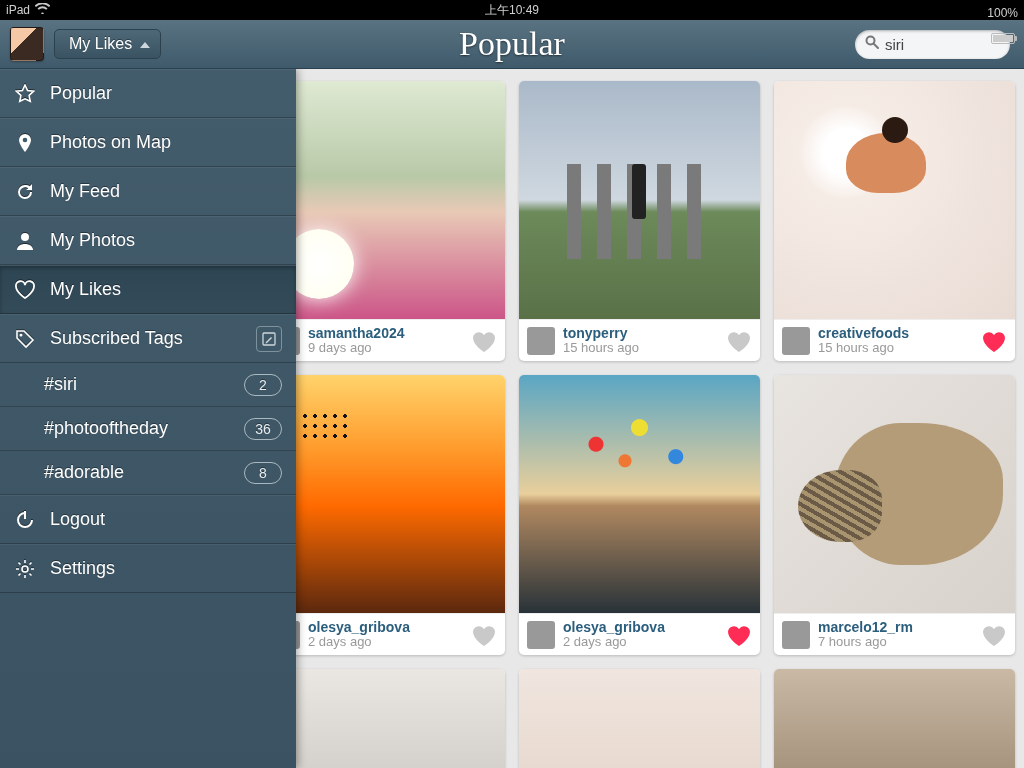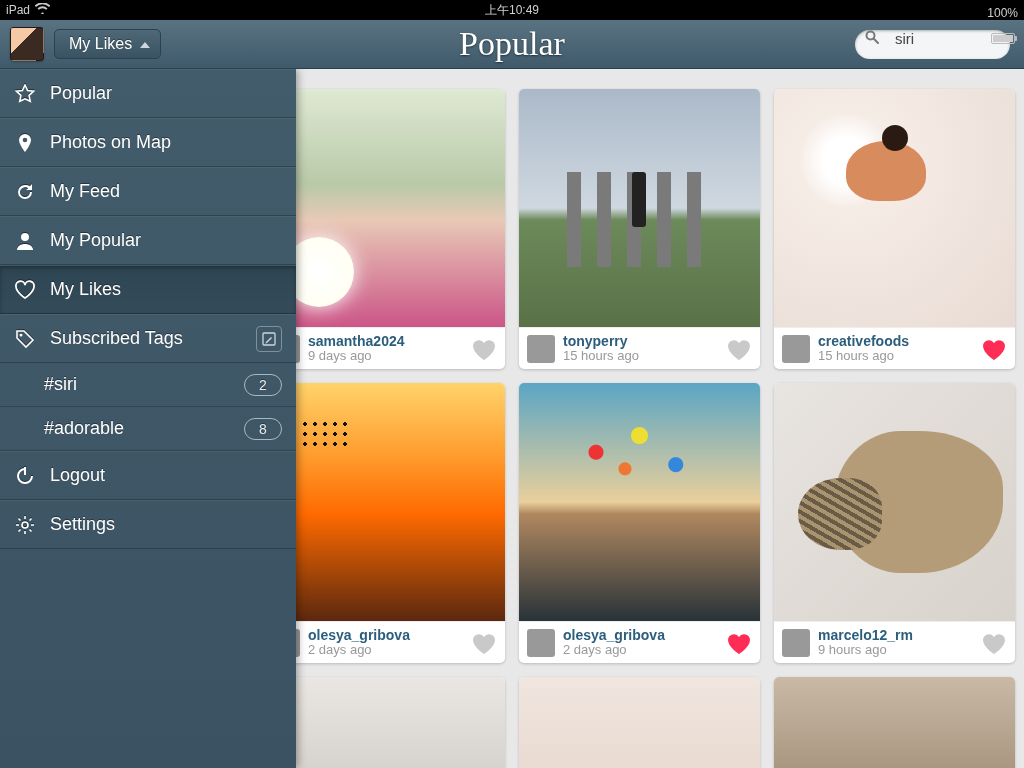--- a/index.html
+++ b/index.html
@@ -20,40 +20,40 @@
 
   
   .header { position:absolute; top:20px; left:0; right:0; height:49px;
     background: linear-gradient(#5a7382, #3f5a6b);
     border-bottom:1px solid #28404f; z-index:50; display:flex; align-items:center; }
   .header .title { position:absolute; left:0; right:0; text-align:center; font-family: "Brush Script MT","Segoe Script",cursive; color:#fff; font-size:34px; text-shadow:0 1px 2px rgba(0,0,0,.5); pointer-events:none;}
   .header .avatar { width:34px; height:34px; border-radius:4px; margin-left:10px; background: linear-gradient(135deg,#f5c9a6 40%, #3b2a22 40%); border:1px solid rgba(0,0,0,.4); box-shadow:0 1px 2px rgba(0,0,0,.3); }
   .header .dropdown-btn { margin-left:10px; height:30px; padding:0 28px 0 14px; color:#fff; font-size:16px; font-weight:500;
     background: linear-gradient(#4e6877, #3a5362); border:1px solid #2b414e; border-radius:5px; display:flex; align-items:center; position:relative; cursor:pointer; text-shadow:0 -1px 0 rgba(0,0,0,.4);}
   .header .dropdown-btn::after { content:""; position:absolute; right:10px; top:12px; width:0;height:0;border-left:5px solid transparent;border-right:5px solid transparent;border-bottom:6px solid #cdd7dc;}
-  .header .search { margin-left:auto; margin-right:14px; width:155px; height:29px; background:#f3f5f6; border-radius:15px; display:flex; align-items:flex-start; padding:0 10px; gap:16px; box-shadow: inset 0 1px 3px rgba(0,0,0,.3); }
+  .header .search { margin-left:auto; margin-right:14px; width:155px; height:29px; background:#f3f5f6; border-radius:15px; display:flex; align-items:center; padding:0 10px; gap:6px; box-shadow: inset 0 1px 3px rgba(0,0,0,.3); }
   .header .search svg { flex:0 0 auto; }
   .header .search input { border:none; outline:none; background:transparent; font-size:15px; color:#444; width:100%; }
 
   
   .sidebar { position:absolute; top:69px; left:0; width:296px; bottom:0;
     background: linear-gradient(#435c6b, #3a5261); color:#fff; z-index:40;
     box-shadow: 2px 0 8px rgba(0,0,0,.35); font-size:18px; }
   .side-item { height:49px; display:flex; align-items:center; padding:8px 14px; gap:14px;
     border-bottom:1px solid rgba(0,0,0,.25); border-top:1px solid rgba(255,255,255,.06); cursor:pointer; text-shadow:0 -1px 0 rgba(0,0,0,.4); position:relative;}
   .side-item.active { background: linear-gradient(#2e4653, #344c5a); box-shadow: inset 0 2px 4px rgba(0,0,0,.3); }
   .side-item .icon { width:22px; display:flex; justify-content:center; }
   .side-item .icon svg { filter: drop-shadow(0 -1px 0 rgba(0,0,0,.5)); }
   .side-item .edit-btn { margin-left:auto; width:26px; height:26px; border:1px solid #7d929c; border-radius:4px; display:flex; align-items:center; justify-content:center;}
   .sub-item { height:44px; display:flex; align-items:center; padding:0 14px 0 44px; gap:10px;
     border-bottom:1px solid rgba(0,0,0,.2); cursor:pointer; text-shadow:0 -1px 0 rgba(0,0,0,.4);}
   .sub-item .badge { margin-left:auto; min-width:38px; height:22px; border:1px solid #aab9c0; border-radius:11px; display:flex; align-items:center; justify-content:center; padding:0 8px; font-size:14px; color:#e7edf0;}
 
   
-  .grid { position:absolute; top:69px; left:0; right:0; bottom:0; padding:20px 8px; overflow:hidden;
+  .grid { position:absolute; top:69px; left:0; right:0; bottom:0; padding:12px 8px; overflow:hidden;
     display:grid; grid-template-columns: repeat(4, 241px); grid-auto-rows: 280px; gap:14px; justify-content:center;}
   .card { background:#fff; border-radius:5px; box-shadow:0 1px 3px rgba(0,0,0,.2); overflow:hidden; display:flex; flex-direction:column;}
   .card .img { flex:1; }
   .card .foot { height:42px; display:flex; align-items:center; padding:0 8px; gap:8px; border-top:1px solid #eee;}
   .card .foot .ava { width:28px; height:28px; border-radius:3px; background:#999;}
   .card .foot .meta { display:flex; flex-direction:column; line-height:1.1;}
   .card .foot .user { color:#2b5e7d; font-weight:bold; font-size:14px; cursor:pointer;}
   .card .foot .time { color:#999; font-size:13px;}
   .card .foot .heart { margin-left:auto; cursor:pointer;}
   .heart svg { display:block; }
@@ -240,21 +240,21 @@
           </svg>
         </span>
     </div>
   </div>
   <div class="card">
     <div class="img thumb t5"></div>
     <div class="foot">
       <div class="ava a5"></div>
       <div class="meta">
         <span class="user">marcelo12_rm</span>
-        <span class="time">9 hours ago</span>
+        <span class="time">7 hours ago</span>
       </div>
       <span class="heart">
           <svg width="26" height="24" viewBox="0 0 26 24">
             <path d="M13 23s-11-7-11-14a6 6 0 0111-3 6 6 0 0111 3c0 7-11 14-11 14z" fill="#c9c9c9"></path>
           </svg>
         </span>
     </div>
   </div>
 
   <div class="card partial">
@@ -297,21 +297,21 @@
       </span>
     <span>My Feed</span>
   </div>
   <div class="side-item">
     <span class="icon">
         <svg width="20" height="20" viewBox="0 0 20 20">
           <circle cx="10" cy="6" r="4" fill="#fff"></circle>
           <path d="M2 19c0-4 4-6 8-6s8 2 8 6z" fill="#fff"></path>
         </svg>
       </span>
-    <span>My Popular</span>
+    <span>My Photos</span>
   </div>
   <div class="side-item active">
     <span class="icon">
         <svg width="20" height="20" viewBox="0 0 20 20">
           <path d="M10 18S1 12 1 6.5A4.5 4.5 0 0110 5a4.5 4.5 0 019 1.5C19 12 10 18 10 18z" fill="none" stroke="#fff" stroke-width="1.8"></path>
         </svg>
       </span>
     <span>My Likes</span>
   </div>
   <div class="side-item">
@@ -328,20 +328,24 @@
           <path d="M4 10l5-5 1 1-5 5-1.5.5z" fill="#cdd7dc"></path>
         </svg>
     </span>
   </div>
 
   <div class="sub-item">
     <span>#siri</span>
     <span class="badge">2</span>
   </div>
   <div class="sub-item">
+    <span>#photooftheday</span>
+    <span class="badge">36</span>
+  </div>
+  <div class="sub-item">
     <span>#adorable</span>
     <span class="badge">8</span>
   </div>
 
   <div class="side-item">
     <span class="icon">
         <svg width="20" height="20" viewBox="0 0 20 20">
           <path d="M10 2a8 8 0 108 8h-2a6 6 0 11-6-6V2z" fill="#fff"></path>
           <path d="M9 1h2v8H9z" fill="#fff"></path>
         </svg>

